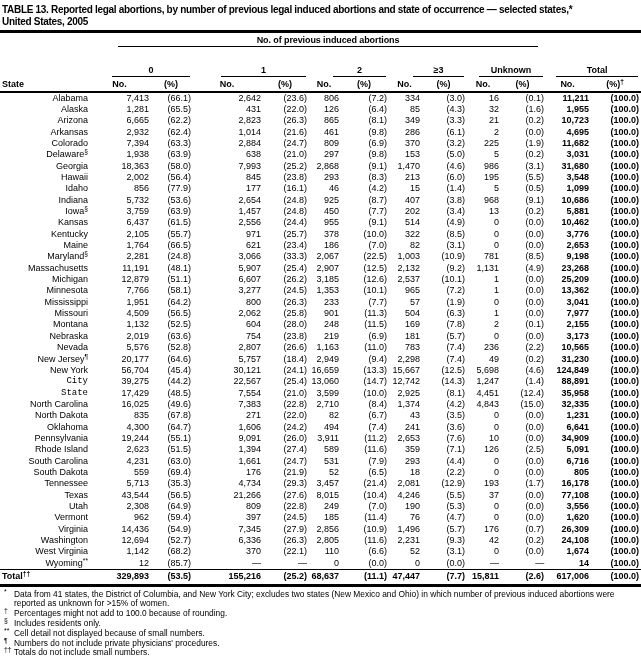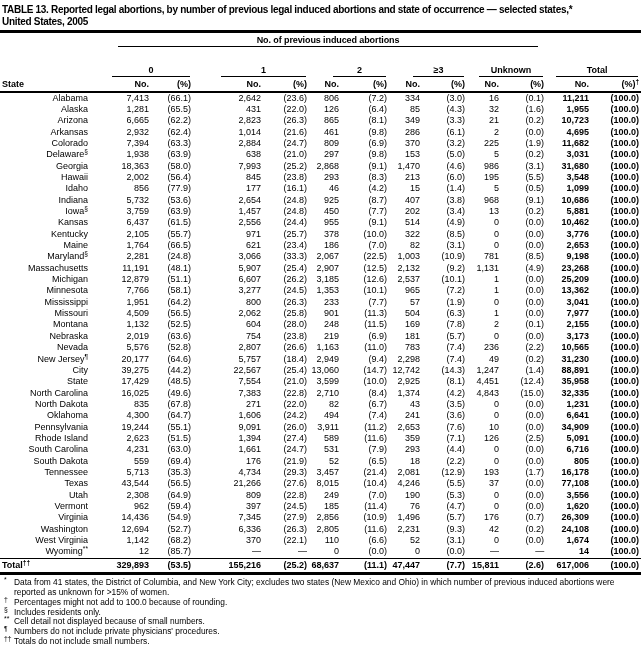--- a/index.html
+++ b/index.html
@@ -33,31 +33,31 @@
     text-align: center;
   }
   th.g0 span { margin: 0 3px 0 22px; }
   th.g1 span { margin: 0 3px 0 28px; }
   th.g2 span { margin: 0 3px 0 24px; }
   th.g3 span { margin: 0 3px 0 24px; }
   th.g4 span { margin: 0 3px 0 12px; }
   th.g5 span { margin: 0 3px 0 10px; }
 
   th.sub {
-    text-align: right; padding: 2px 2px 2px 0;
+    text-align: center; padding: 2px 2px 2px 0;
     border-bottom: 2px solid #000;
   }
   th.state-h { text-align: left; padding-left: 2px; }
 
   tbody td {
     font-size: 9px; line-height: 11.35px; padding: 0 2px 0 0;
     text-align: right; white-space: nowrap;
   }
   td.state { text-align: right; padding-left: 2px; }
-  tr.indent td.state { padding-left: 9px; }
+  tr.indent td.state { padding-left: 9px; font-family: Liberation Mono, monospace; }
   td.tot { font-weight: 700; }
 
   tfoot td {
     font-size: 9px; font-weight: 700; line-height: 13.5px;
     padding: 0 2px 0 0; text-align: right; white-space: nowrap;
     border-top: 1px solid #000; border-bottom: 3px solid #000;
   }
   tfoot td.state { text-align: left; padding-left: 2px; }
 
   sup {
@@ -495,20 +495,35 @@
         <td>(18.4)</td>
         <td>2,949</td>
         <td>(9.4)</td>
         <td>2,298</td>
         <td>(7.4)</td>
         <td>49</td>
         <td>(0.2)</td>
         <td class="tot">31,230</td>
         <td class="tot">(100.0)</td>
       </tr>
+        <tr>
+        <td class="state"><span>New York</span><sup></sup></td>
+        <td>56,704</td>
+        <td>(45.4)</td>
+        <td>30,121</td>
+        <td>(24.1)</td>
+        <td>16,659</td>
+        <td>(13.3)</td>
+        <td>15,667</td>
+        <td>(12.5)</td>
+        <td>5,698</td>
+        <td>(4.6)</td>
+        <td class="tot">124,849</td>
+        <td class="tot">(100.0)</td>
+      </tr>
         <tr class="indent">
         <td class="state"><span>City</span><sup></sup></td>
         <td>39,275</td>
         <td>(44.2)</td>
         <td>22,567</td>
         <td>(25.4)</td>
         <td>13,060</td>
         <td>(14.7)</td>
         <td>12,742</td>
         <td>(14.3)</td>

